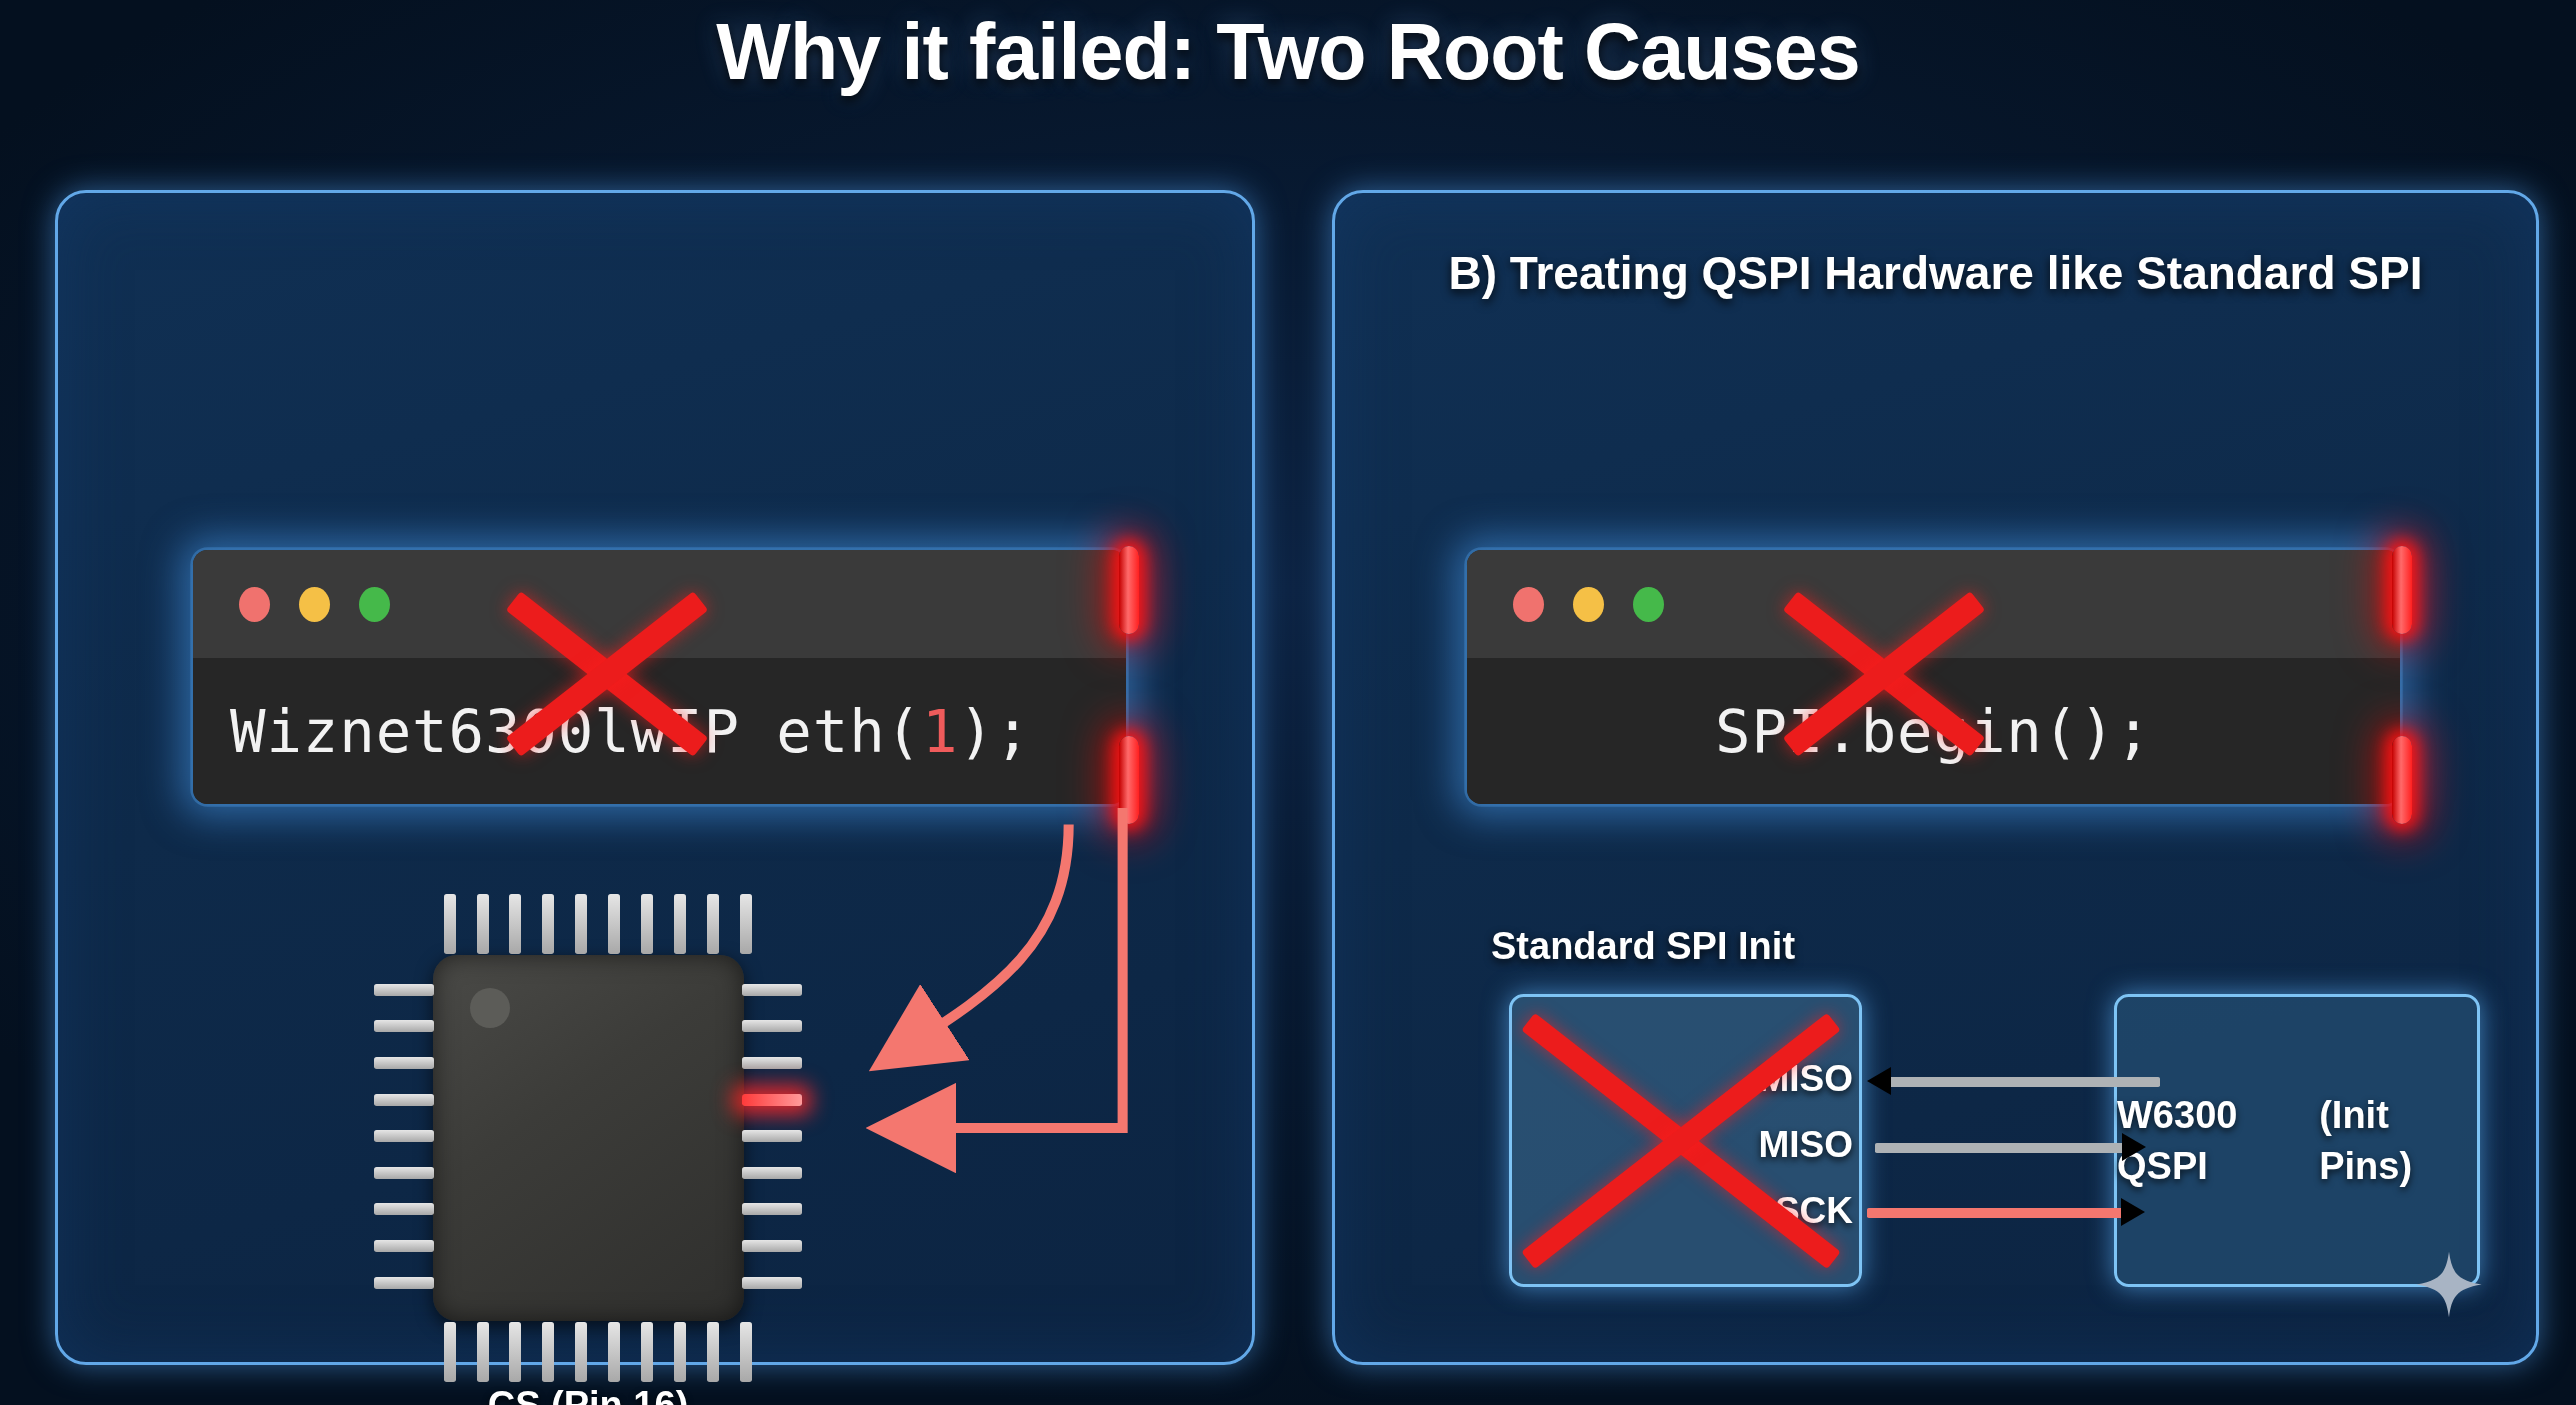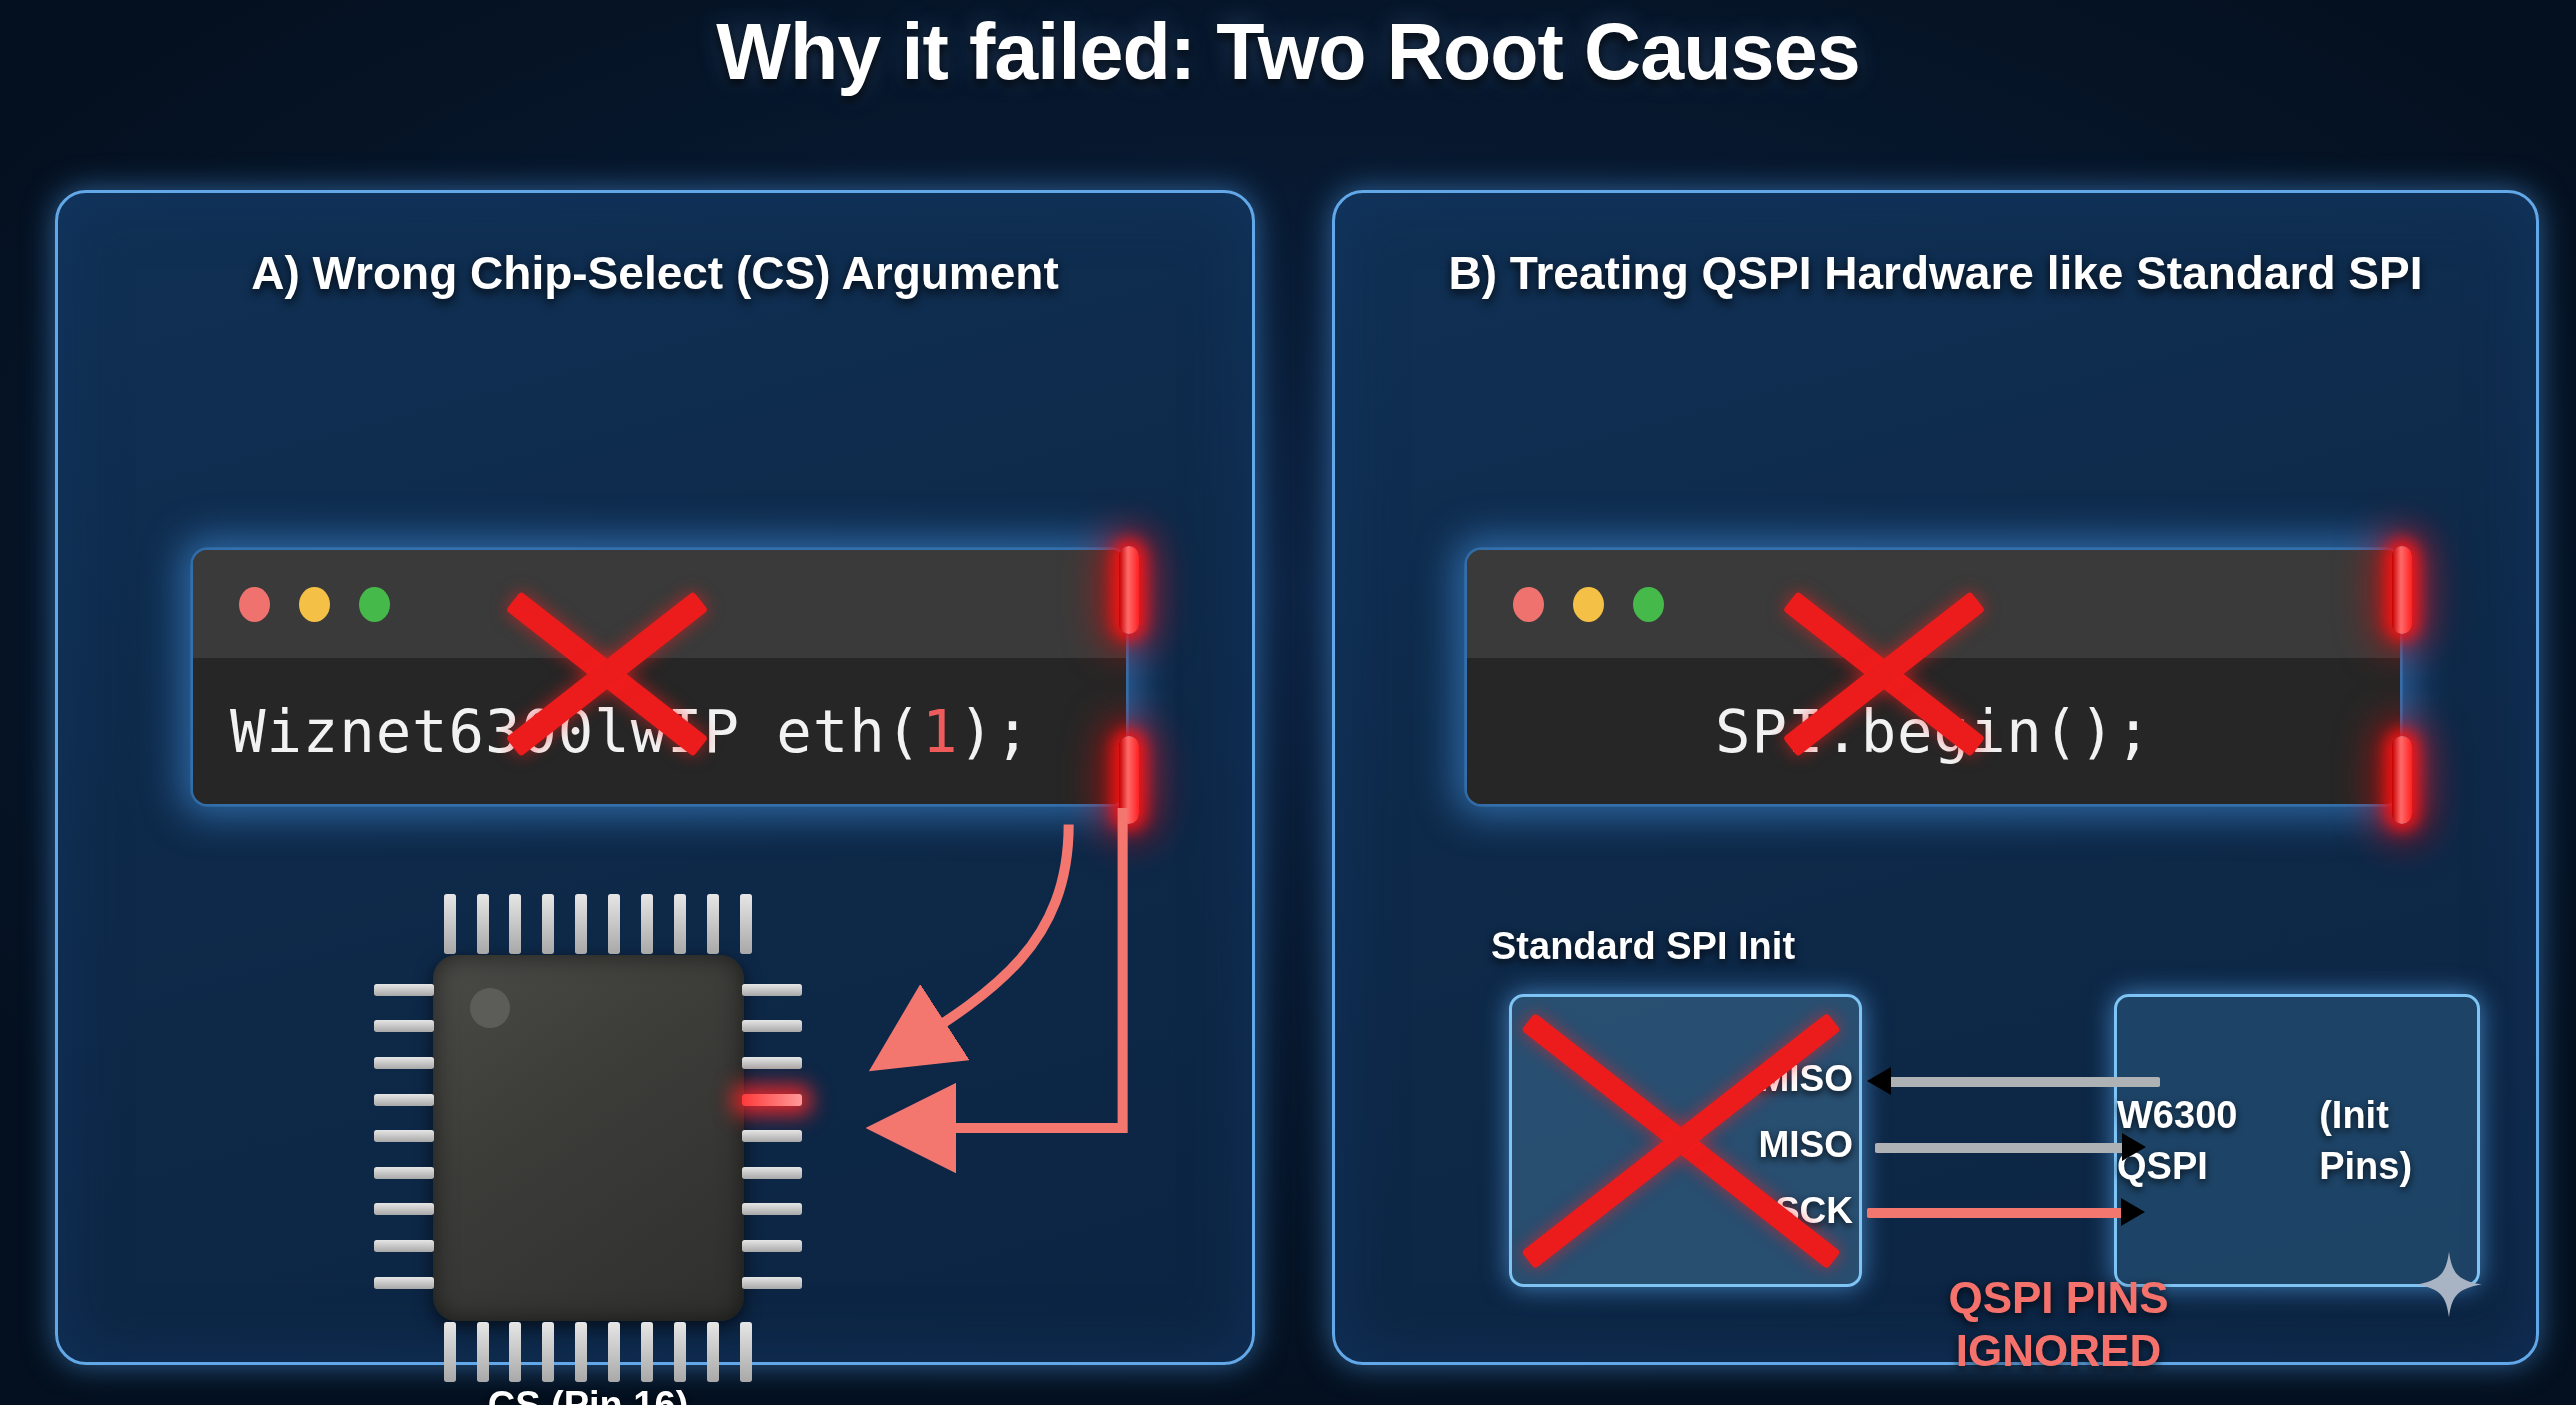--- a/index.html
+++ b/index.html
@@ -228,21 +228,20 @@
     </g>
     <g stroke="#1a4a7d" stroke-width="5" fill="none" opacity="0.8">
       <circle cx="118" cy="268" r="22"></circle>
     </g>
   </svg>
 </div>
 
 <div class="title">Why it failed: Two Root Causes</div>
 
 <div class="panel" id="panel-a">
-  <div class="panel-title">A) Wrong Chip-Select (CS) Argument</div>
 
   <div class="codewin" id="code-a">
     <div class="codebar">
       <span class="dot r"></span>
       <span class="dot y"></span>
       <span class="dot g"></span>
     </div>
     <div class="codebody">
       <span>Wiznet6300lwIP eth(</span>
         <span class="num">1</span>
@@ -365,22 +364,18 @@
   <div class="dbox" id="qspi-box">
     <div>W6300 QSPI</div>
     <div>(Init Pins)</div>
   </div>
 
   <div class="xmark" style="left:152px; top:779px; width:388px; height:337px; --t:22px; z-index:9;">
     <span></span>
       <span></span>
   </div>
 
-  <div class="ignored">
-    <div>QSPI PINS</div>
-    <div>IGNORED</div>
-  </div>
 
   <svg id="sparkle" viewBox="0 0 100 100">
     <path d="M50 2 C54 30, 60 44, 98 50 C60 56, 54 70, 50 98 C46 70, 40 56, 2 50 C40 44, 46 30, 50 2 Z" fill="#a8b4c4"></path>
   </svg>
 </div>
 
 
 </body></html>

